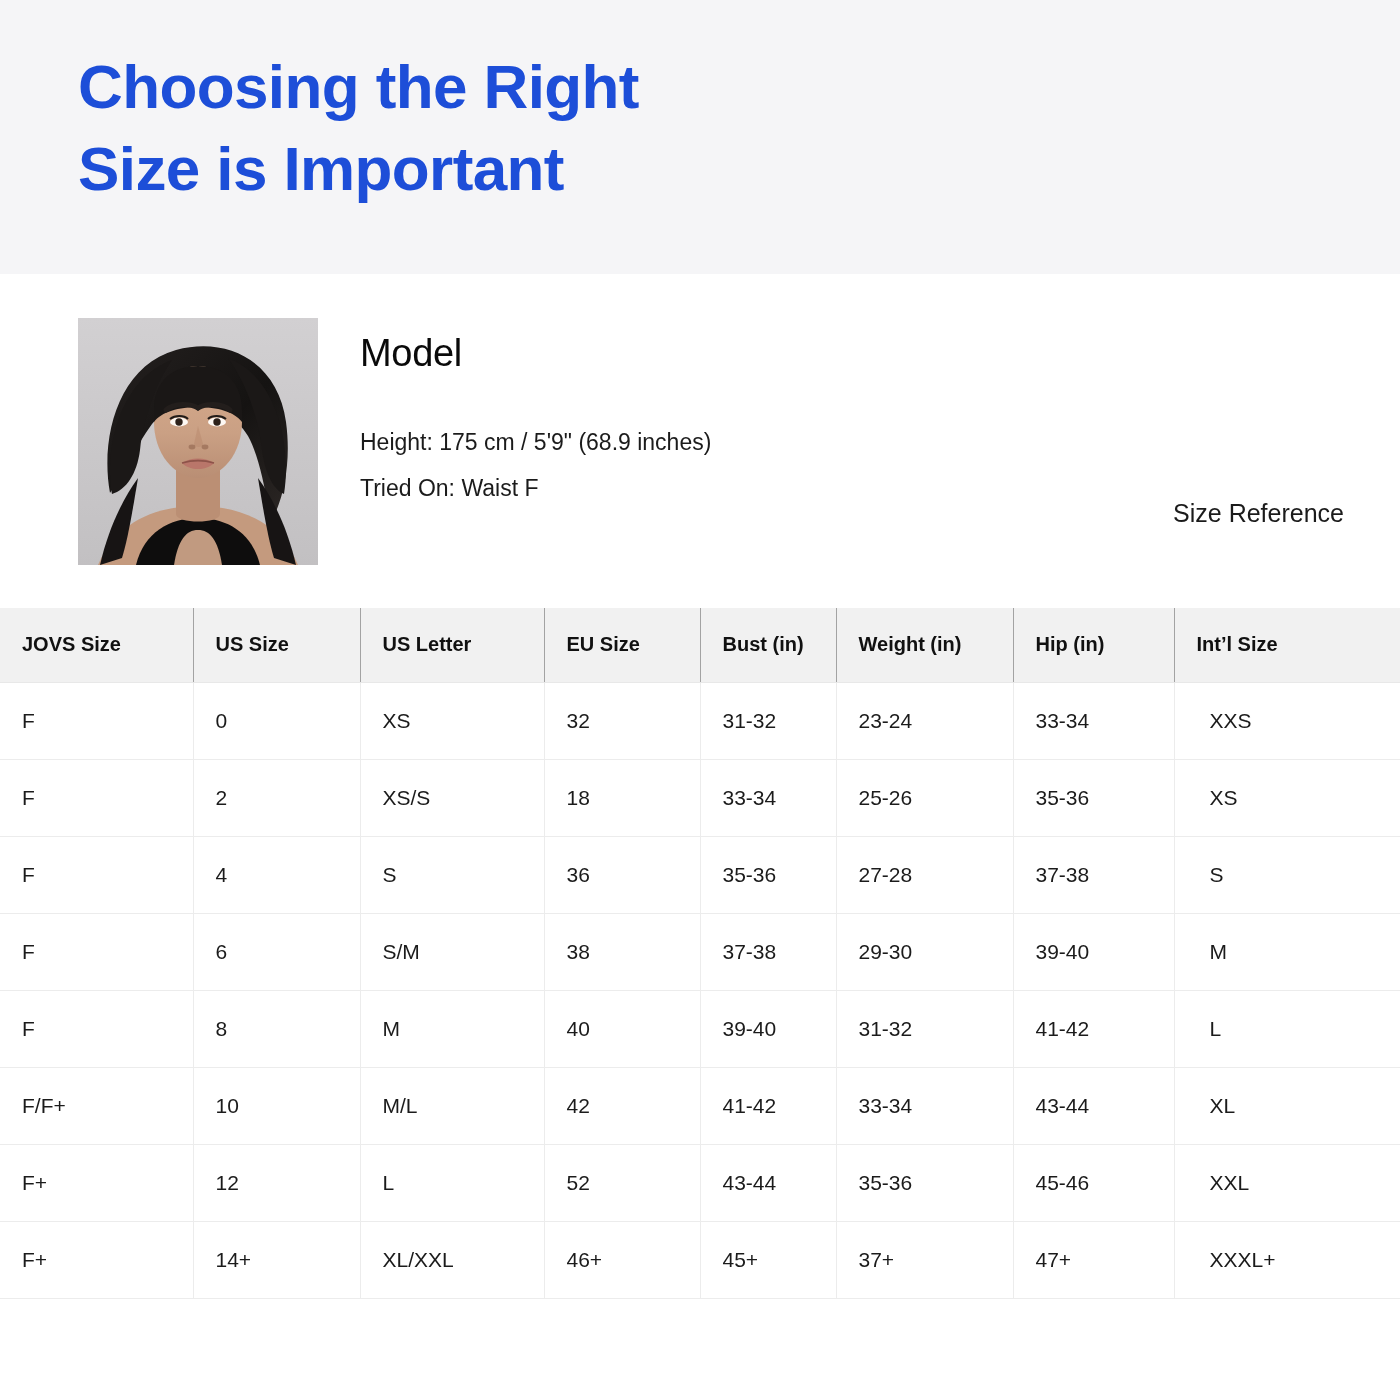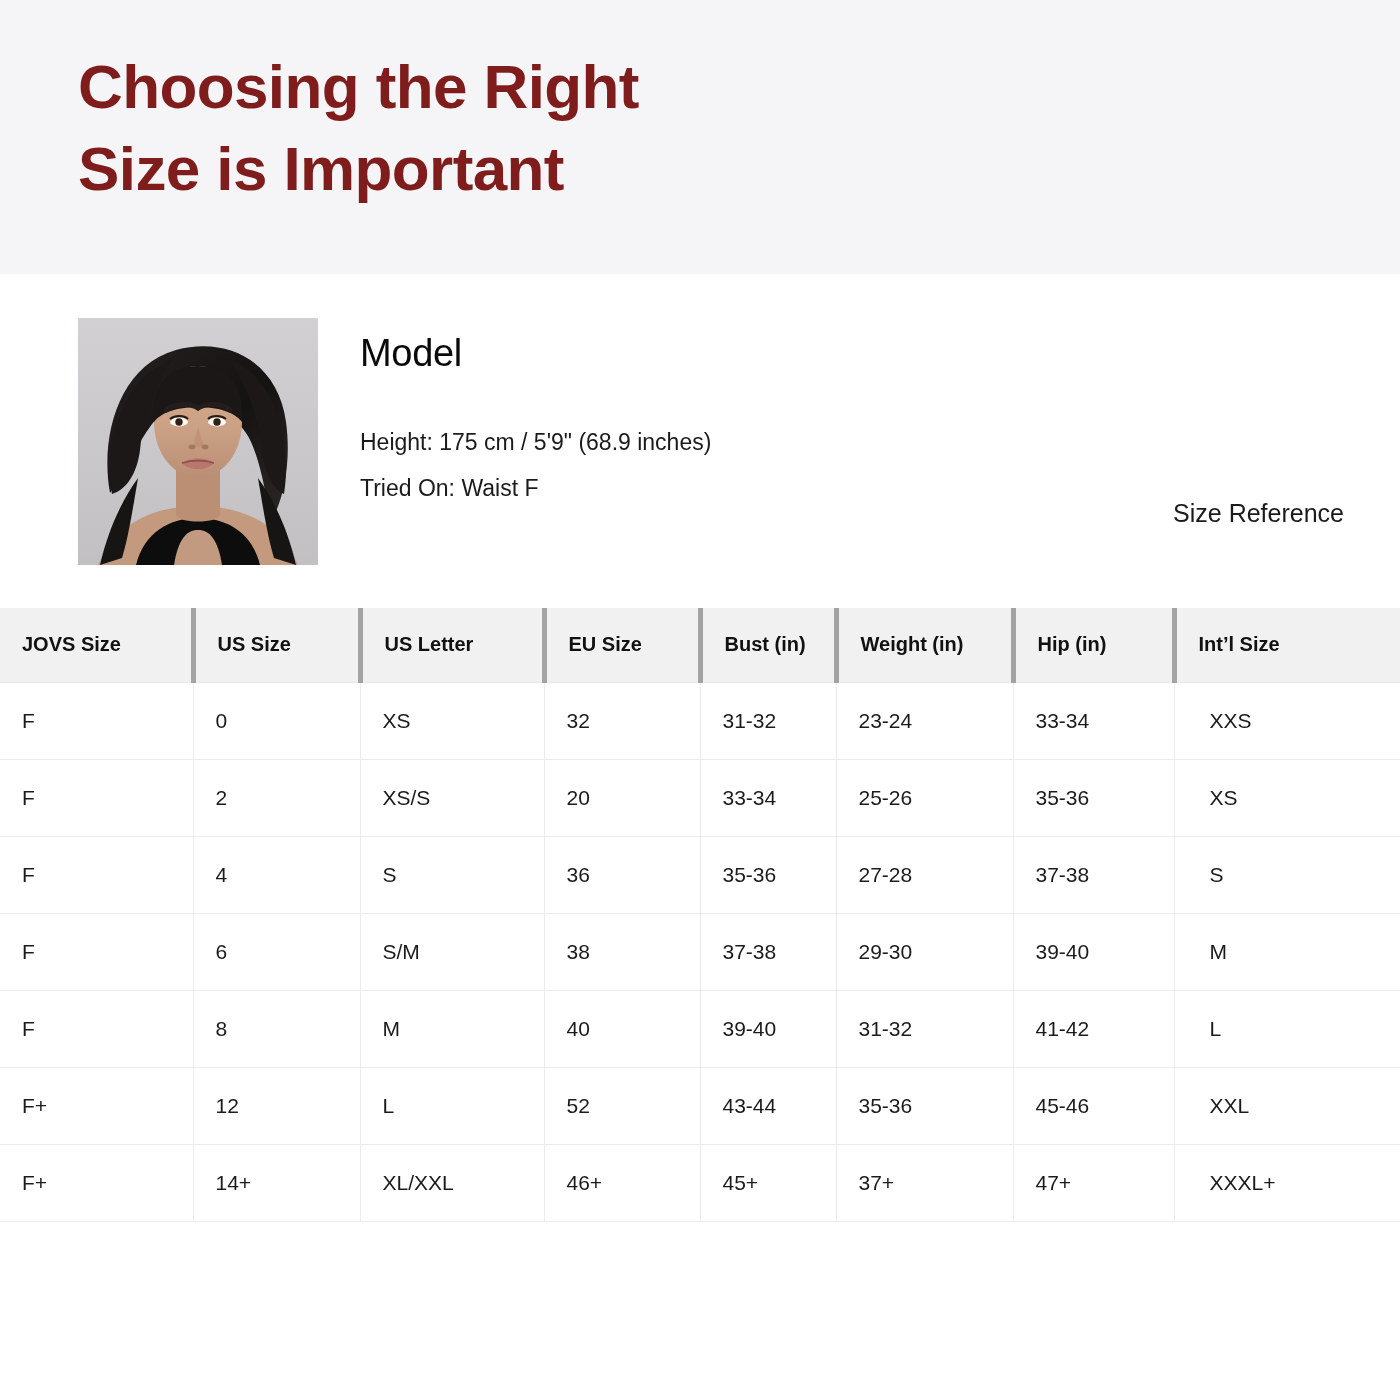--- a/index.html
+++ b/index.html
@@ -22,21 +22,21 @@
     width: 1400px;
     height: 274px;
     background: #f5f5f7;
     padding: 46px 0 0 78px;
   }
   .hero-title {
     font-size: 62px;
     line-height: 1.32;
     font-weight: 700;
     letter-spacing: -0.6px;
-    color: #7f1d1d;
+    color: #1d4ed8;
     margin: 0;
     white-space: pre-line;
   }
 
   
   .model-section {
     position: relative;
     height: 334px;
     background: #ffffff;
     padding: 44px 0 0 78px;
@@ -101,21 +101,21 @@
   table.size-table col.c7 { width: 226px; }
 
   table.size-table th {
     background: #f1f1f1;
     height: 74px;
     text-align: left;
     padding: 0 0 0 22px;
     font-size: 20px;
     font-weight: 700;
     color: #111111;
-    border-right: 5px solid #a3a3a3;
+    border-right: 1px solid #a3a3a3;
     border-bottom: 1px solid #e8e8e8;
     white-space: nowrap;
     vertical-align: middle;
   }
   table.size-table th:last-child { border-right: none; }
 
   table.size-table td {
     height: 77px;
     text-align: left;
     padding: 0 0 0 22px;
@@ -239,21 +239,21 @@
           <td>32</td>
           <td>31-32</td>
           <td>23-24</td>
           <td>33-34</td>
           <td>XXS</td>
         </tr>
         <tr>
           <td>F</td>
           <td>2</td>
           <td>XS/S</td>
-          <td>20</td>
+          <td>18</td>
           <td>33-34</td>
           <td>25-26</td>
           <td>35-36</td>
           <td>XS</td>
         </tr>
         <tr>
           <td>F</td>
           <td>4</td>
           <td>S</td>
           <td>36</td>
@@ -274,20 +274,30 @@
         </tr>
         <tr>
           <td>F</td>
           <td>8</td>
           <td>M</td>
           <td>40</td>
           <td>39-40</td>
           <td>31-32</td>
           <td>41-42</td>
           <td>L</td>
+        </tr>
+        <tr>
+          <td class="bold">F/F+</td>
+          <td>10</td>
+          <td>M/L</td>
+          <td>42</td>
+          <td>41-42</td>
+          <td>33-34</td>
+          <td>43-44</td>
+          <td>XL</td>
         </tr>
         <tr>
           <td class="bold">F+</td>
           <td class="bold">12</td>
           <td class="bold">L</td>
           <td class="bold">52</td>
           <td class="bold">43-44</td>
           <td class="bold">35-36</td>
           <td class="bold">45-46</td>
           <td class="bold">XXL</td>

